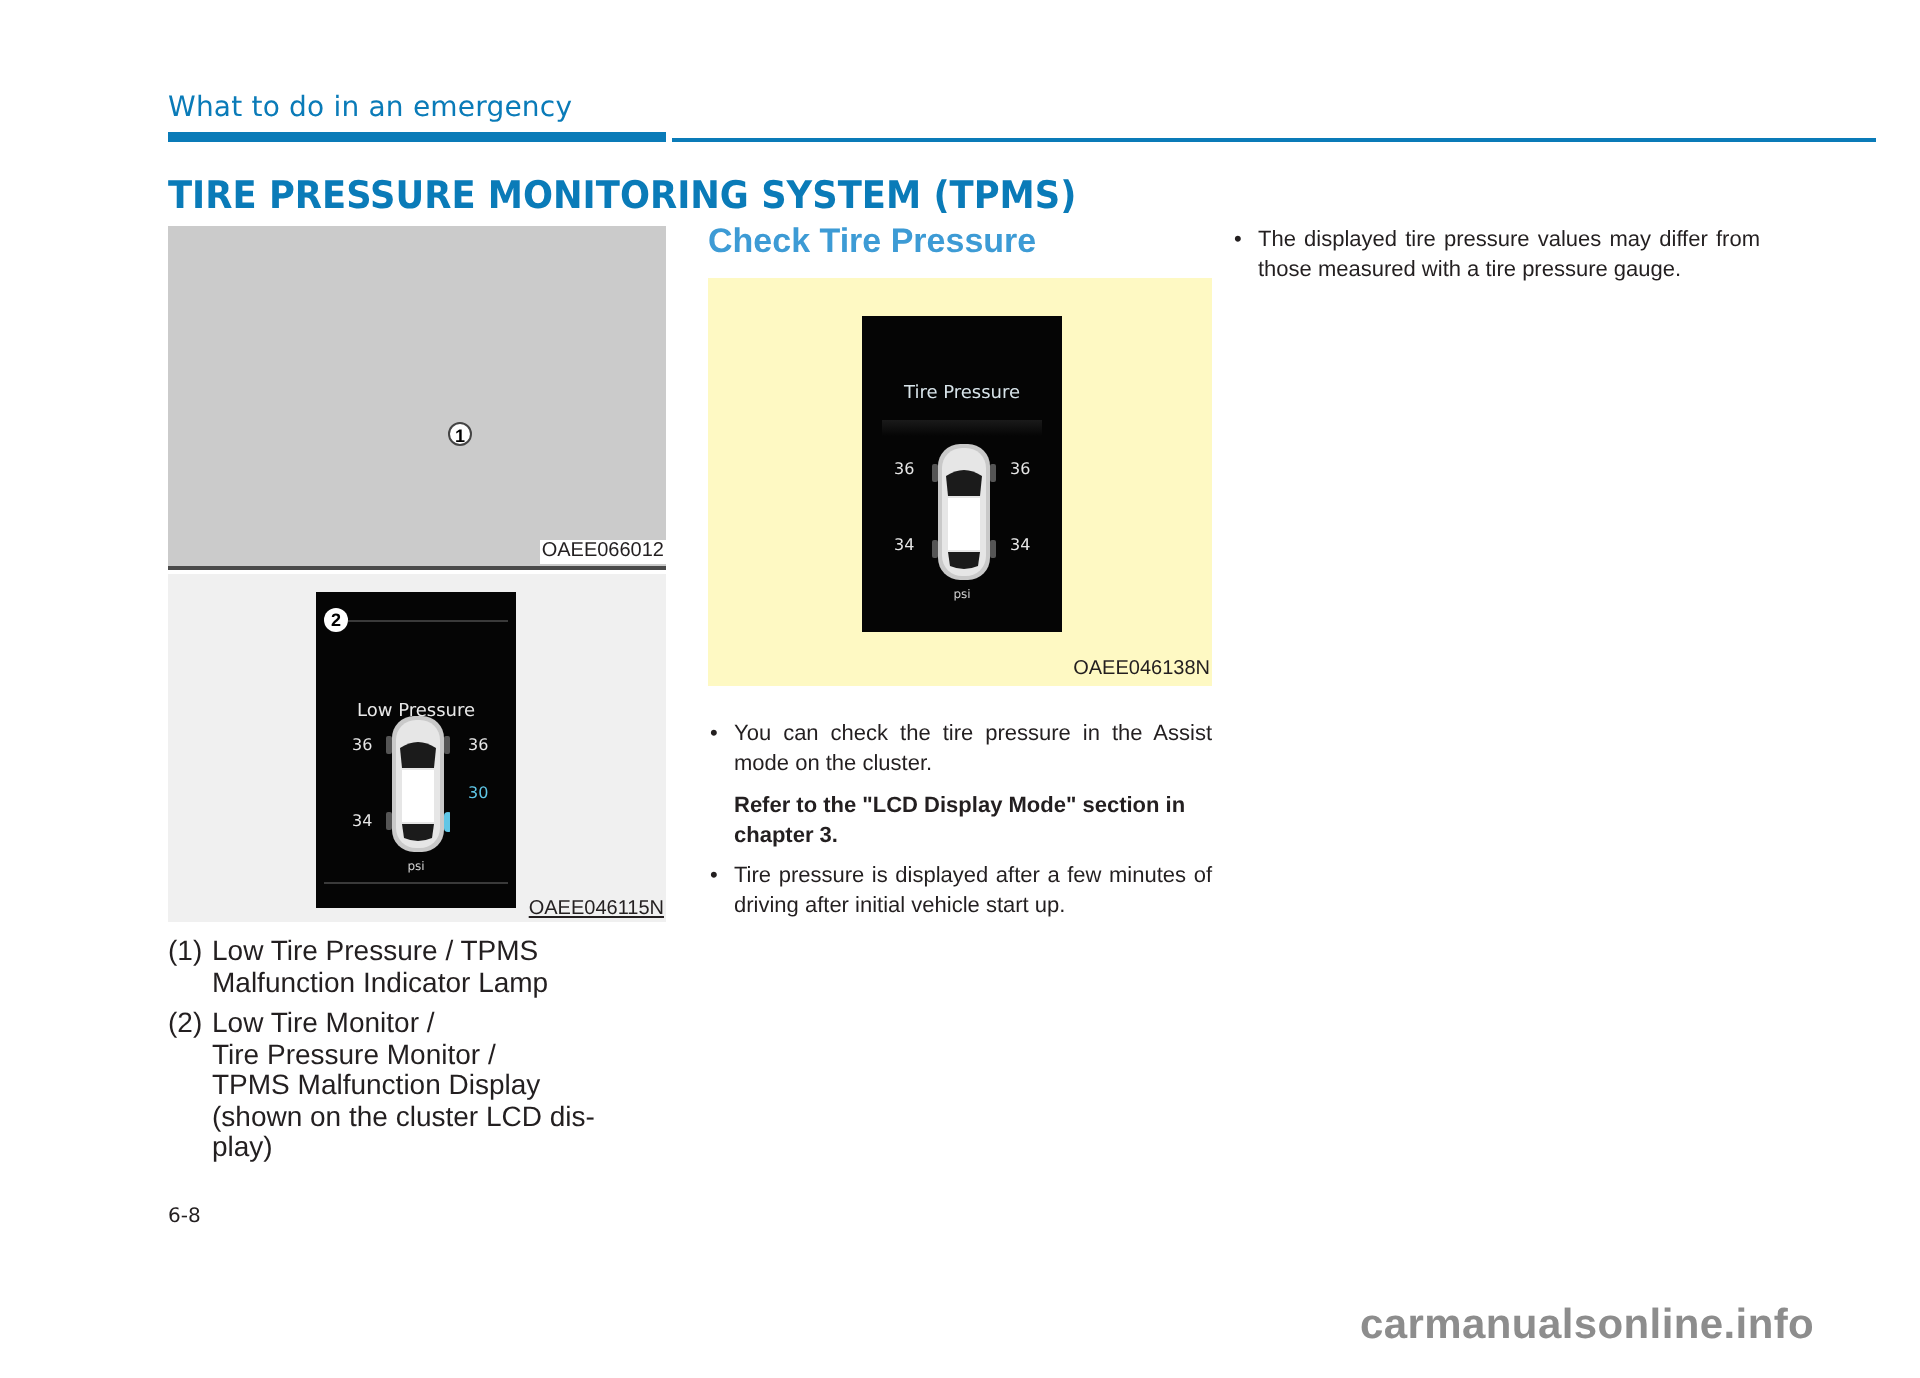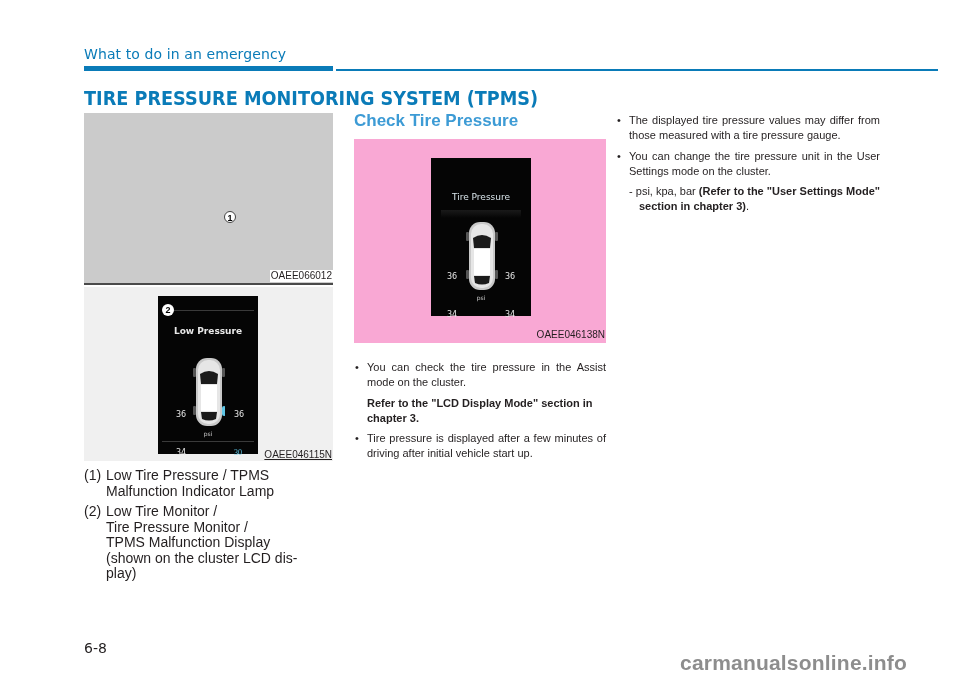--- a/index.html
+++ b/index.html
@@ -15,77 +15,77 @@
   
   .img1 { position:absolute; left:84px; top:113px; width:249px; height:172px; background:#cbcbcb; border-bottom:2px solid #4a4a4a; }
   .marker { position:absolute; width:12px; height:12px; border-radius:50%; font-size:9px; font-weight:bold; text-align:center; line-height:12px; }
   .marker.light { background:#fff; color:#000; border:1px solid #444; }
   .marker.dark { background:#fff; color:#000; }
   .caption { position:absolute; font-size:10px; color:#231f20; background:#fff; padding:0 1px; line-height:12px; }
 
   .img2 { position:absolute; left:84px; top:287px; width:249px; height:174px; background:#f0f0f0; }
   .lcd { position:absolute; background:#050505; }
   .lcd .title { position:absolute; width:100%; text-align:center; color:#e8e8e8; font-family:"DejaVu Sans", sans-serif; font-size:9px; }
-  .lcd .val { position:absolute; color:#e6e6e6; font-family:"DejaVu Sans", sans-serif; font-size:8px;margin-top:42px; }
+  .lcd .val { position:absolute; color:#e6e6e6; font-family:"DejaVu Sans", sans-serif; font-size:8px; }
   .lcd .val.low { color:#5fc6e6; }
   .lcd .unit { position:absolute; width:100%; text-align:center; color:#d0d0d0; font-family:"DejaVu Sans", sans-serif; font-size:6px; }
   .lcd .hline { position:absolute; height:1px; background:#3a3a3a; }
 
   .car { position:absolute; }
 
   .list-block { position:absolute; font-size:14px; line-height:15.5px; color:#231f20; }
   .list-block .item { position:relative; padding-left:22px; margin-bottom:5px; }
   .list-block .item .num { position:absolute; left:0; top:0; }
 
   .sub-heading { position:absolute; left:354px; top:111px; font-size:17px; font-weight:bold; color:#3d9bd5; }
 
-  .img3 { position:absolute; left:354px; top:139px; width:252px; height:204px; background:#f9a8d4;padding-left:10px; }
+  .img3 { position:absolute; left:354px; top:139px; width:252px; height:204px; background:#fef9c3;padding-left:10px; }
 
   .bullets { position:absolute; font-size:11px; line-height:15.3px; color:#231f20; text-align:justify; }
   .bullets .b { position:relative; padding-left:13px; margin-bottom:5px; }
   .bullets .b::before { content:"\2022"; position:absolute; left:1px; top:0; }
   .bullets .bold { font-weight:bold; display:block; margin-top:5px; }
   .bullets .dash { display:block; margin-top:5px; padding-left:10px; text-indent:-10px; }
 
-  .page-num { position:absolute; left:84px; top:640px; font-family:"DejaVu Sans", sans-serif; font-size:14px; color:#231f20; }
+  .page-num { position:absolute; left:84px; top:603px; font-family:"DejaVu Sans", sans-serif; font-size:10px; color:#231f20; }
   .watermark { position:absolute; left:680px; top:651px; font-size:21px; color:#8d8d8d; letter-spacing:0.2px;font-weight:bold; }
 </style>
 </head>
 <body>
 
 <div class="section-header">What to do in an emergency</div>
 <div class="bar-thick"></div>
 <div class="bar-thin"></div>
 <div class="page-title">TIRE PRESSURE MONITORING SYSTEM (TPMS)</div>
 
 <div class="img1">
   <div class="marker light" style="left:140px; top:98px;">1</div>
   <div class="caption" style="right:0; bottom:1px;text-align:right;">OAEE066012</div>
 </div>
 
 <div class="img2">
   <div class="lcd" style="left:74px; top:9px; width:100px; height:158px;">
     <div class="marker dark" style="left:4px; top:8px;">2</div>
     <div class="hline" style="left:16px; top:14px; width:80px;"></div>
-    <div class="title" style="top:30px;font-weight:bold;">Low Pressure</div>
+    <div class="title" style="top:55px;">Low Pressure</div>
     <svg class="car" style="left:35px; top:60px;" width="32" height="72" viewBox="0 0 32 72">
       <rect x="3" y="2" width="26" height="68" rx="11" fill="#c9c9c9"></rect>
       <rect x="5" y="4" width="22" height="64" rx="10" fill="#e6e6e6"></rect>
       <path d="M7 18 Q16 12 25 18 L24 28 L8 28 Z" fill="#1b1b1b"></path>
       <rect x="8" y="29" width="16" height="26" fill="#ffffff"></rect>
       <path d="M8 56 L24 56 L23 63 Q16 66 9 63 Z" fill="#1b1b1b"></path>
       <rect x="0" y="12" width="3" height="9" rx="1" fill="#555"></rect>
       <rect x="29" y="12" width="3" height="9" rx="1" fill="#555"></rect>
       <rect x="0" y="50" width="3" height="9" rx="1" fill="#555"></rect>
       <rect x="29" y="50" width="4" height="10" rx="2" fill="#5fc6e6"></rect>
     </svg>
     <div class="val" style="left:18px; top:72px;">36</div>
     <div class="val" style="left:76px; top:72px;">36</div>
     <div class="val" style="left:18px; top:110px;">34</div>
-    <div class="val low" style="left:76px; top:110px;font-family:Liberation Serif, serif;">30</div>
+    <div class="val low" style="left:76px; top:96px;">30</div>
     <div class="unit" style="top:134px;">psi</div>
     <div class="hline" style="left:4px; top:145px; width:92px;"></div>
   </div>
   <div class="caption" style="right:0; bottom:0; background:transparent;text-decoration:underline;">OAEE046115N</div>
 </div>
 
 <div class="list-block" style="left:84px; top:468px; width:250px;">
   <div class="item">
     <span class="num">(1)</span>
     <span>Low Tire Pressure / TPMS Malfunction Indicator Lamp</span>
@@ -133,22 +133,16 @@
   </div>
   <div class="b">
     <span>Tire pressure is displayed after a few minutes of driving after initial vehicle start up.</span>
   </div>
 </div>
 
 <div class="bullets" style="left:616px; top:113px; width:264px;">
   <div class="b">
     <span>The displayed tire pressure values may differ from those measured with a tire pressure gauge.</span>
   </div>
-  <div class="b">
-    <span>You can change the tire pressure unit in the User Settings mode on the cluster.</span>
-    <span class="dash" style="text-align:justify;">
-      <span>- psi, kpa, bar </span><b>(Refer to the "User Settings Mode" section in chapter 3)</b><span>.</span>
-    </span>
-  </div>
 </div>
 
 <div class="page-num">6-8</div>
 <div class="watermark">carmanualsonline.info</div>
 
 </body></html>

